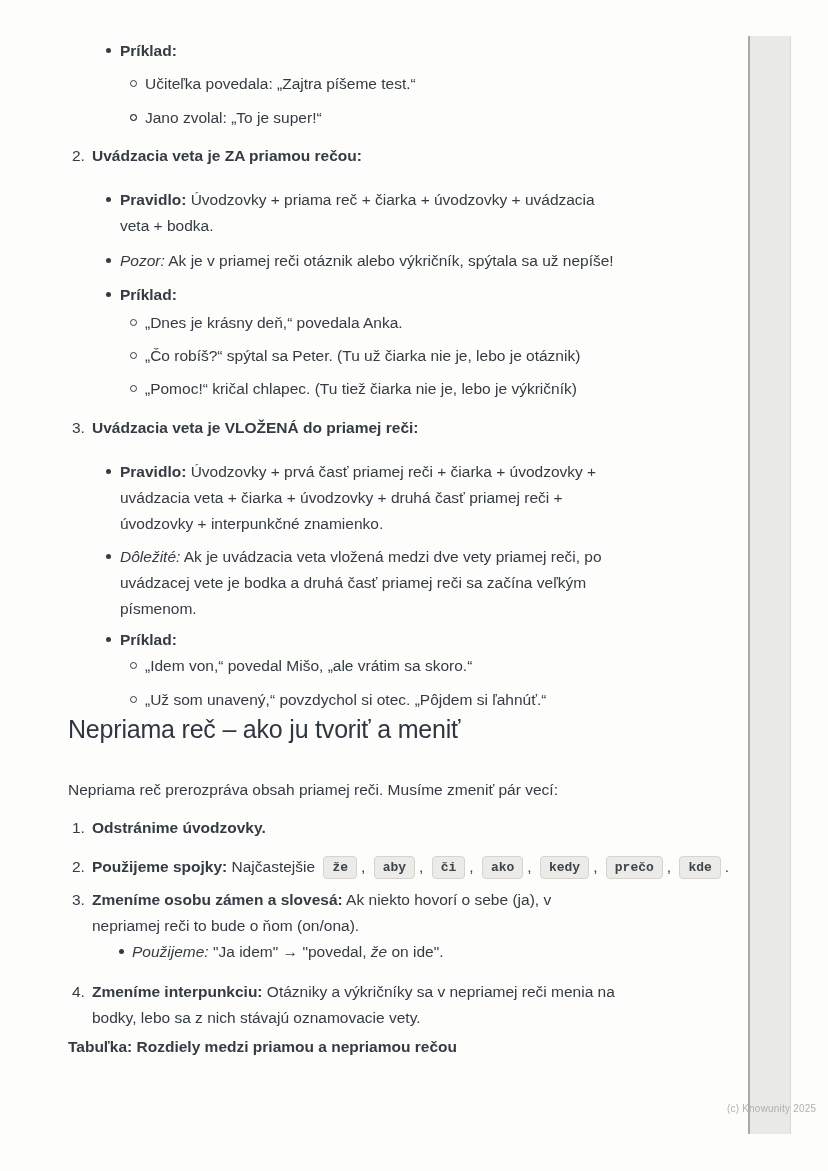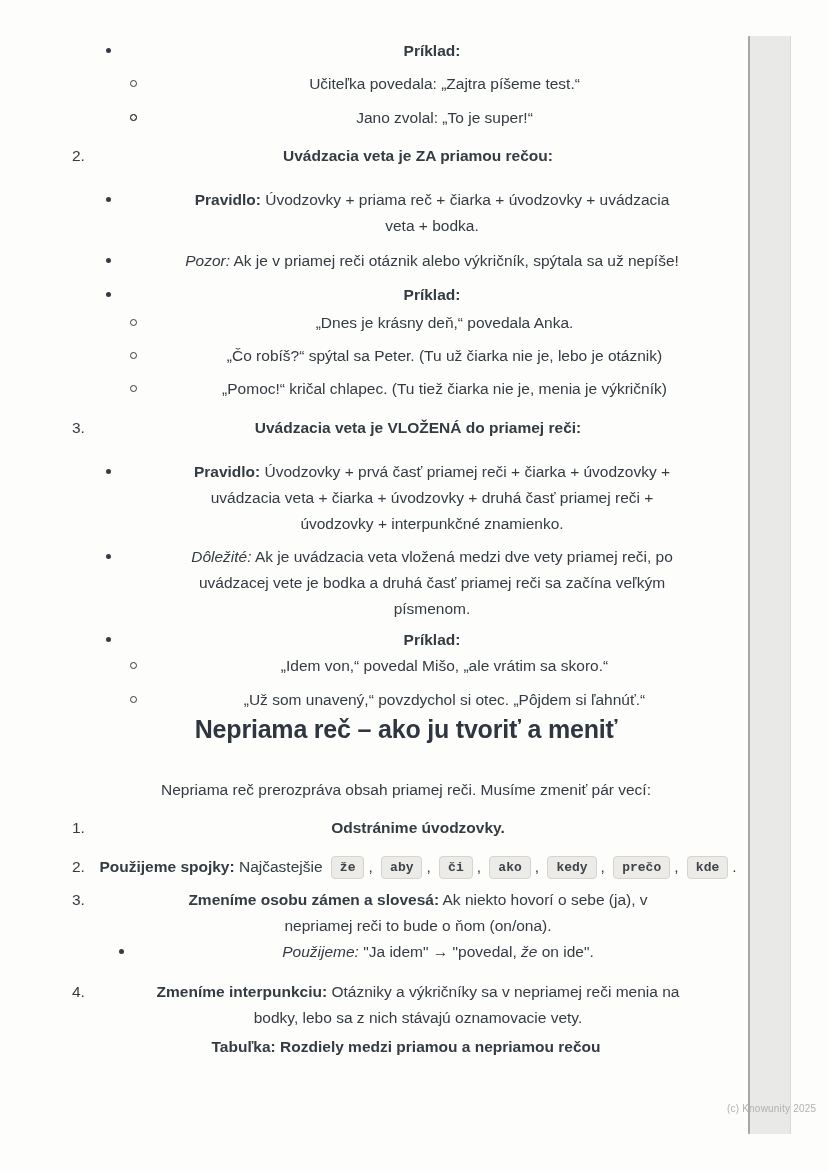--- a/index.html
+++ b/index.html
@@ -4,39 +4,39 @@
 <style>
   html,body{margin:0;padding:0}
   body{
     width:828px;height:1171px;position:relative;overflow:hidden;
     background:#fdfdfc;
     font-family:"Liberation Sans",sans-serif;
     color:#353b42;
   }
   .content{
     position:absolute;left:68px;top:38px;width:676px;
-    font-size:15.5px;line-height:26px;text-align:center;
+    font-size:15.5px;line-height:26px;
   }
   .row{position:relative}
   .pre{white-space:pre-line}
   .b{font-weight:700}
   .i{font-style:italic}
   .num{position:absolute;left:4px;top:0;font-weight:400}
   .row-num{padding-left:24px}
   .row-bul{padding-left:52px}
   .row-circ{padding-left:77px}
   .row-nb{padding-left:40px}
   .mk{position:absolute;display:inline-block}
   .mk-disc{width:5px;height:5px;border-radius:50%;background:#353b42;top:10px}
   .row-bul .mk-disc{left:38px}
   .row-nb .mk-disc{left:27px;width:5px;height:5px}
   .mk-circ{width:5px;height:5px;border-radius:50%;border:1.6px solid #353b42;background:transparent;left:62px;top:9px}
   h1.heading{
     font-size:25px;line-height:32px;margin:0;color:#2f3640;
-    font-weight:700;letter-spacing:-0.2px;
+    font-weight:400;letter-spacing:-0.2px;
   }
   .tag{
     display:inline-block;background:#edebe8;border:1px solid #d6d4d0;border-radius:4px;
     padding:0 8px;margin:0 3px 0 4px;
     font-family:"Liberation Mono","DejaVu Sans Mono",monospace;
     font-size:13px;font-weight:700;line-height:21px;color:#3d434a;vertical-align:1px;
   }
   .tagline{line-height:30px}
   .sep{margin-left:1px}
   .mt2{margin-top:2px}.mt5{margin-top:5px}.mt7{margin-top:7px}.mt8{margin-top:8px}
@@ -93,21 +93,21 @@
   <div class="row row-circ mt2">
     <span class="mk mk-circ"></span>
     <span>„Dnes je krásny deň,“ povedala Anka.</span>
   </div>
   <div class="row row-circ mt7">
     <span class="mk mk-circ"></span>
     <span>„Čo robíš?“ spýtal sa Peter. (Tu už čiarka nie je, lebo je otáznik)</span>
   </div>
   <div class="row row-circ mt7">
     <span class="mk mk-circ"></span>
-    <span>„Pomoc!“ kričal chlapec. (Tu tiež čiarka nie je, menia je výkričník)</span>
+    <span>„Pomoc!“ kričal chlapec. (Tu tiež čiarka nie je, lebo je výkričník)</span>
   </div>
 
   <div class="row row-num mt13">
     <span class="num">3.</span>
     <span class="b">Uvádzacia veta je VLOŽENÁ do priamej reči:</span>
   </div>
   <div class="row row-bul mt18">
     <span class="mk mk-disc"></span>
     <span class="pre"><span class="b">Pravidlo:</span><span> Úvodzovky + prvá časť priamej reči + čiarka + úvodzovky +
 uvádzacia veta + čiarka + úvodzovky + druhá časť priamej reči +

